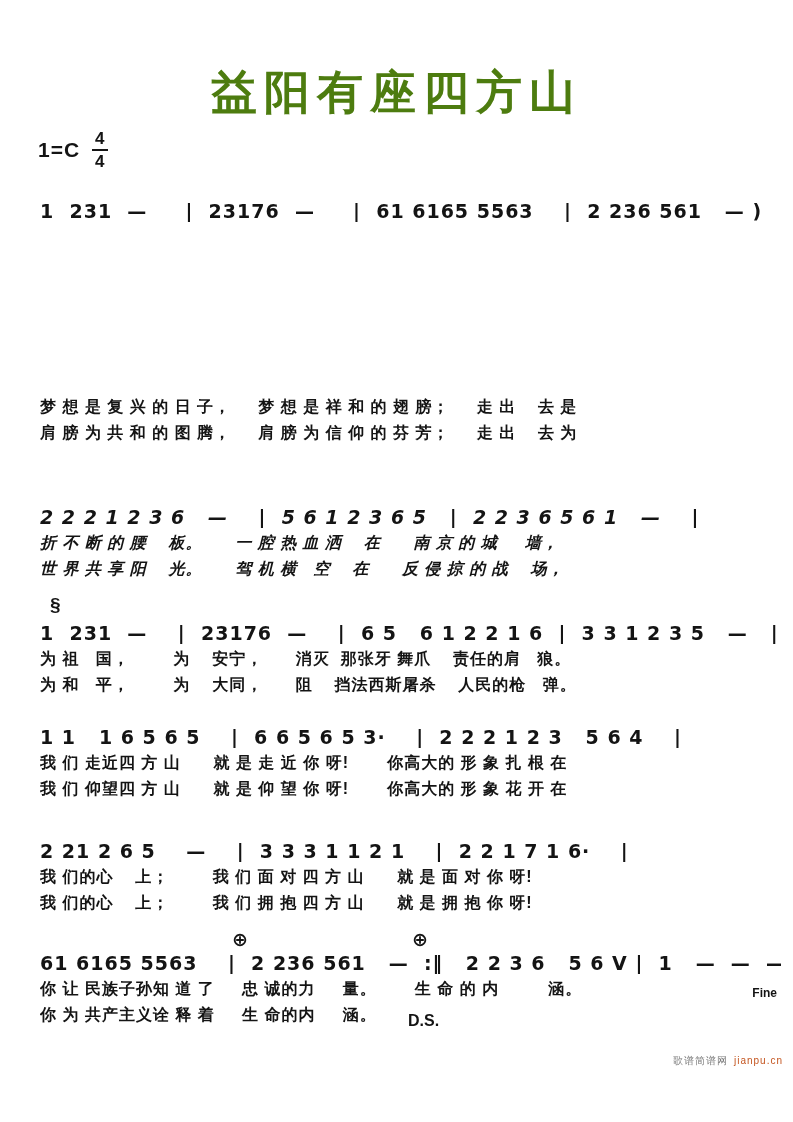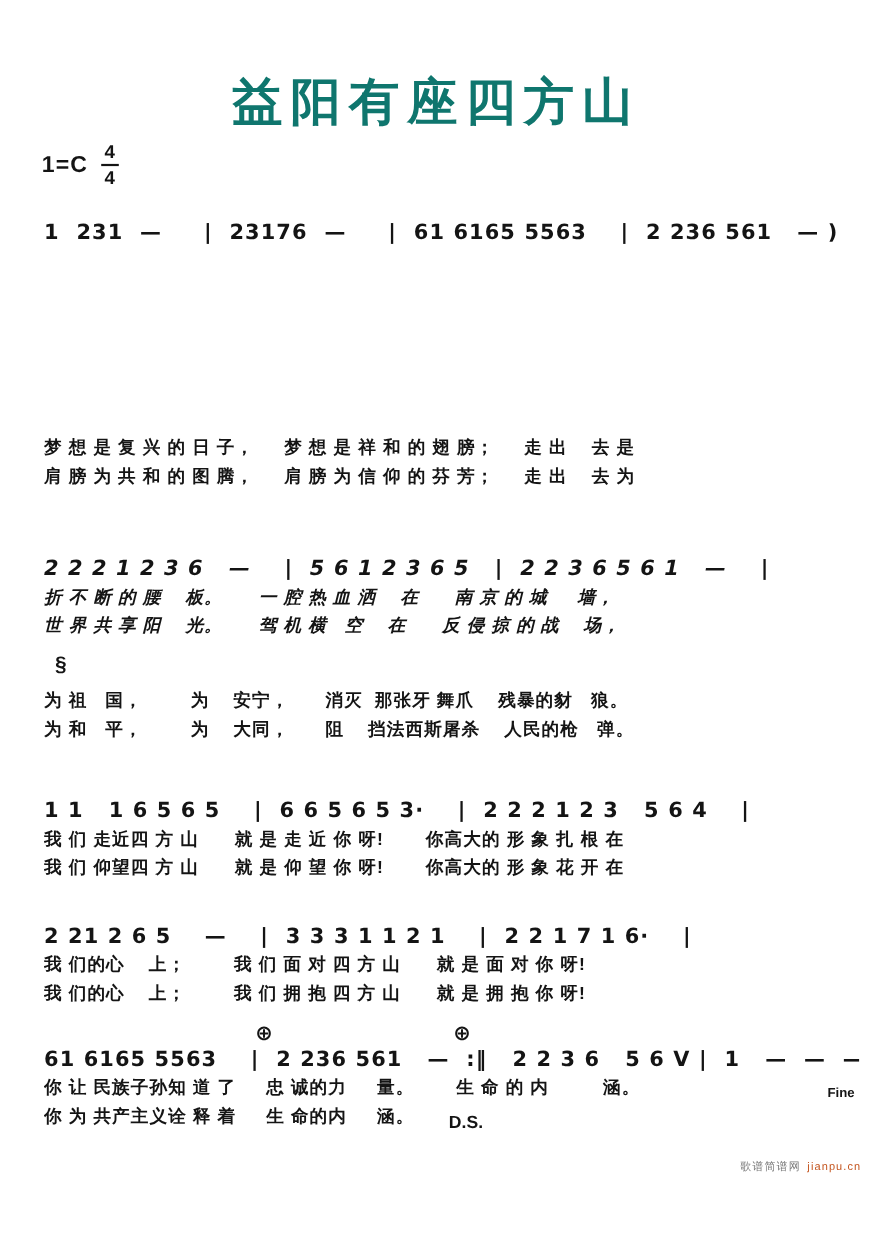--- a/index.html
+++ b/index.html
@@ -5,21 +5,21 @@
   html,body{margin:0;padding:0;}
   body{
     width:793px;height:1122px;background:#ffffff;position:relative;
     font-family:"Liberation Sans","DejaVu Sans",sans-serif;color:#141414;
     overflow:hidden;
   }
   .page{position:absolute;inset:0;}
   
   .title{
     position:absolute;top:62px;left:0;right:0;text-align:center;
-    font-size:46px;font-weight:bold;letter-spacing:7px;color:#0f766e;
+    font-size:46px;font-weight:bold;letter-spacing:7px;color:#4d7c0f;
   }
   .keysig{
     position:absolute;left:38px;top:130px;display:flex;align-items:center;gap:12px;
     font-weight:bold;
     justify-content:center;
   }
   .keysig .tonic{font-size:21px;letter-spacing:1px;}
   .meter{display:flex;flex-direction:column;align-items:center;line-height:1;font-size:17px;font-weight:bold;}
   .meter .num{border-bottom:2px solid #141414;padding:0 3px 2px;}
   .meter .den{padding-top:2px;}
@@ -86,21 +86,22 @@
   </div>
 
   <div class="system sys4">
     <div class="notes">2 2 2 1 2 3 6   —    |  5 6 1 2 3 6 5   |  2 2 3 6 5 6 1   —    |</div>
     <div class="lyric">折 不 断 的 腰    板。      一 腔 热 血 洒    在      南 京 的 城     墙，</div>
     <div class="lyric">世 界 共 享 阳    光。      驾 机 横   空    在      反 侵 掠 的 战    场，</div>
   </div>
 
   <div class="system sys5">
     <span class="segno">§</span>
-    <div class="lyric">为 祖   国，        为    安宁，      消灭  那张牙 舞爪    残暴的豺   狼。</div>
+    <div class="notes">1  231  —    |  23176  —    |  6 5   6 1 2 2 1 6  |  3 3 1 2 3 5   —   |</div>
+    <div class="lyric">为 祖   国，        为    安宁，      消灭  那张牙 舞爪    责任的肩   狼。</div>
     <div class="lyric">为 和   平，        为    大同，      阻    挡法西斯屠杀    人民的枪   弹。</div>
   </div>
 
   <div class="system sys6">
     <div class="notes">1 1   1 6 5 6 5    |  6 6 5 6 5 3·    |  2 2 2 1 2 3   5 6 4    |</div>
     <div class="lyric">我 们 走近四 方 山      就 是 走 近 你 呀!       你高大的 形 象 扎 根 在</div>
     <div class="lyric">我 们 仰望四 方 山      就 是 仰 望 你 呀!       你高大的 形 象 花 开 在</div>
   </div>
 
   <div class="system sys7">

